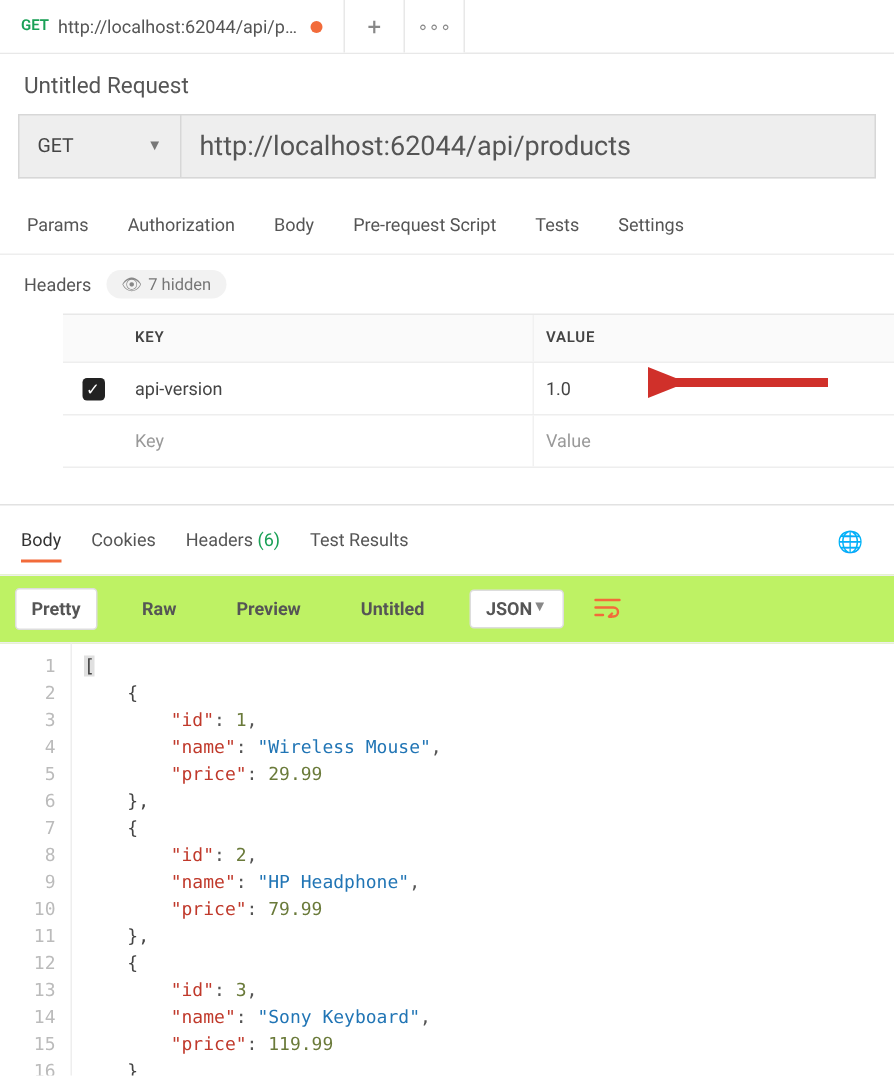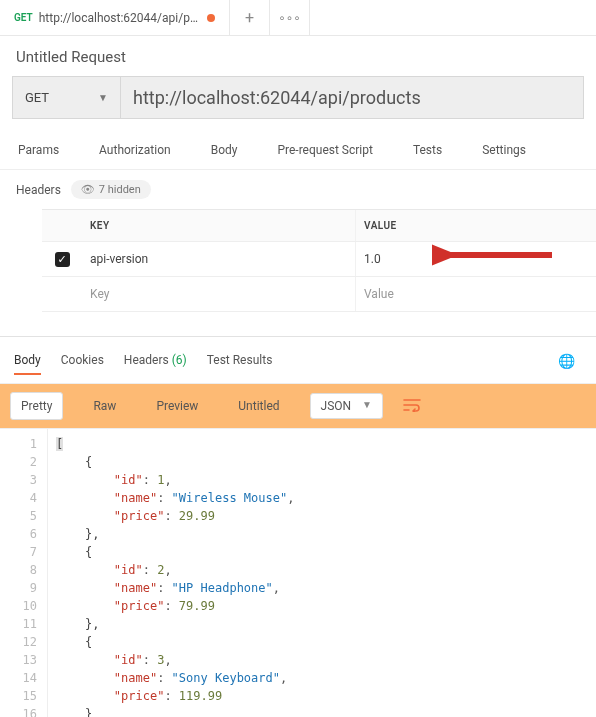--- a/index.html
+++ b/index.html
@@ -59,21 +59,21 @@
     flex: 1;
     background: #eeeeee;
     border: 1px solid #d7d7d7;
     padding: 10px 12px;
     color: #555;
     font-size: 18px;
   }
 
   
   .req-tabs {
-    display: flex; gap: 36px;
+    display: flex; gap: 22px;
     padding: 0 16px;
     border-bottom: 1px solid #eee;
     align-items: flex-end;
   }
   .req-tabs .rtab {
     padding: 10px 2px;
     color: #555;
     cursor: pointer;
     border-bottom: 2px solid transparent;
   }
@@ -127,31 +127,32 @@
     border-bottom: 2px solid transparent;
   }
   .resp-tabs .rtabb.active { color: #333; border-bottom-color: #f26b3a; }
   .resp-tabs .spacer { flex: 1; }
   .globe { color: #777; font-size: 14px; padding-right: 6px; }
 
   
   .resp-toolbar {
     display: flex; align-items: center; gap: 20px;
     padding: 8px 10px;
-    background: #fdba74;
+    background: #bef264;
     border-top: 1px solid #eee;
     border-bottom: 1px solid #eee;
     margin-top: 8px;
+    font-weight: bold;
   }
   .resp-toolbar .btn {
     padding: 6px 10px; color: #555; border-radius: 3px;
   }
   .resp-toolbar .btn.active { background: #fff; border: 1px solid #ddd; }
   .format-select {
-    display: flex; align-items: flex-start; gap: 11px;
+    display: flex; align-items: flex-start; gap: 0;
     background: #fff; border: 1px solid #ddd; padding: 5px 10px;
     border-radius: 3px; color: #555;
   }
   .format-select .caret { color: #888; font-size: 10px; }
   .wrap-icon { color: #f26b3a; font-size: 16px; }
 
   
   .codewrap { display: flex; font-family: Consolas, Menlo, monospace; font-size: 12px; }
   .gutter {
     width: 48px; text-align: right; padding: 6px 10px 6px 0;

